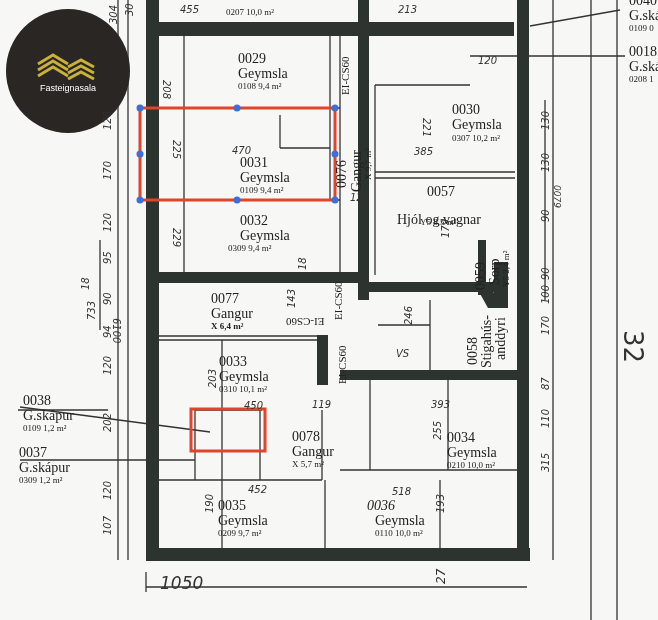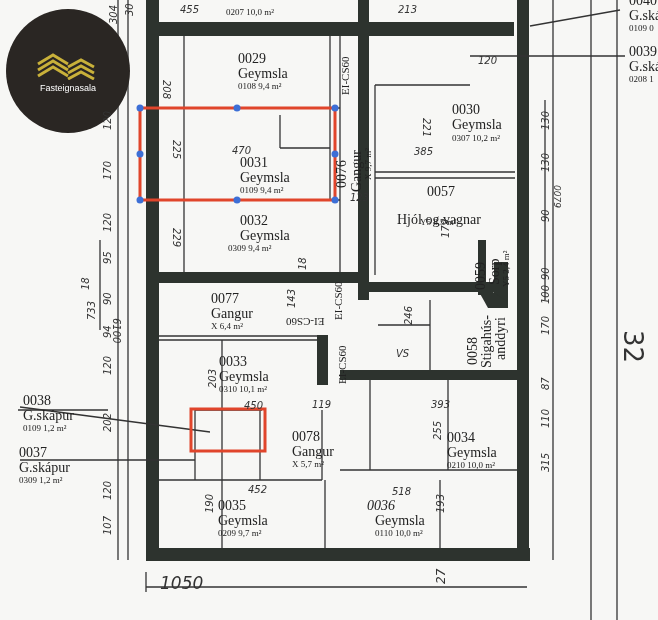--- a/index.html
+++ b/index.html
@@ -141,21 +141,21 @@
 <div class="lbl nm rot" style="left:474px;top:290px;transform:rotate(-90deg);">0059</div>
 <div class="lbl nm rot" style="left:488px;top:285px;transform:rotate(-90deg);">Sorp</div>
 <div class="lbl sub rot" style="left:502px;top:287px;transform:rotate(-90deg);">Y5 2,4 m²</div>
 
 <div class="lbl nm rot" style="left:466px;top:365px;transform:rotate(-90deg);">0058</div>
 <div class="lbl nm rot" style="left:480px;top:368px;transform:rotate(-90deg);">Stigahús-</div>
 <div class="lbl nm rot" style="left:494px;top:360px;transform:rotate(-90deg);">anddyri</div>
 
 <div class="lbl num" style="left:211px;top:292px;">0077</div>
 <div class="lbl nm" style="left:211px;top:307px;">Gangur</div>
-<div class="lbl sub" style="left:211px;top:322px;">X 6,4 m²</div>
+<div class="lbl sub" style="left:211px;top:322px;font-weight:bold;">X 6,4 m²</div>
 
 <div class="lbl num" style="left:219px;top:355px;">0033</div>
 <div class="lbl nm" style="left:219px;top:370px;">Geymsla</div>
 <div class="lbl sub" style="left:219px;top:385px;">0310 10,1 m²</div>
 
 <div class="lbl num" style="left:292px;top:430px;">0078</div>
 <div class="lbl nm" style="left:292px;top:445px;">Gangur</div>
 <div class="lbl sub" style="left:292px;top:460px;">X 5,7 m²</div>
 
 <div class="lbl num" style="left:447px;top:431px;">0034</div>
@@ -173,21 +173,21 @@
 <div class="lbl num" style="left:23px;top:394px;">0038</div>
 <div class="lbl nm" style="left:23px;top:409px;">G.skápur</div>
 <div class="lbl sub" style="left:23px;top:424px;">0109 1,2 m²</div>
 <div class="lbl num" style="left:19px;top:446px;">0037</div>
 <div class="lbl nm" style="left:19px;top:461px;">G.skápur</div>
 <div class="lbl sub" style="left:19px;top:476px;">0309 1,2 m²</div>
 
 <div class="lbl num" style="left:629px;top:-6px;">0040</div>
 <div class="lbl nm" style="left:629px;top:9px;">G.skápur</div>
 <div class="lbl sub" style="left:629px;top:24px;">0109 0</div>
-<div class="lbl num" style="left:629px;top:45px;">0039</div>
+<div class="lbl num" style="left:629px;top:45px;">0018</div>
 <div class="lbl nm" style="left:629px;top:60px;">G.skápur</div>
 <div class="lbl sub" style="left:629px;top:75px;">0208 1</div>
 
 <div class="lbl sub rot" style="left:340px;top:95px;transform:rotate(-90deg);font-size:11px;">EI-CS60</div>
 <div class="lbl sub rot" style="left:333px;top:320px;transform:rotate(-90deg);font-size:11px;">EI-CS60</div>
 <div class="lbl sub rot" style="left:337px;top:384px;transform:rotate(-90deg);font-size:11px;">EI-CS60</div>
 <div class="lbl sub" style="left:286px;top:316px;transform:rotate(180deg);font-size:11px;">EI-CS60</div>
 
 <div class="dim" style="left:180px;top:4px;">455</div>
 <div class="dim" style="left:398px;top:4px;">213</div>

